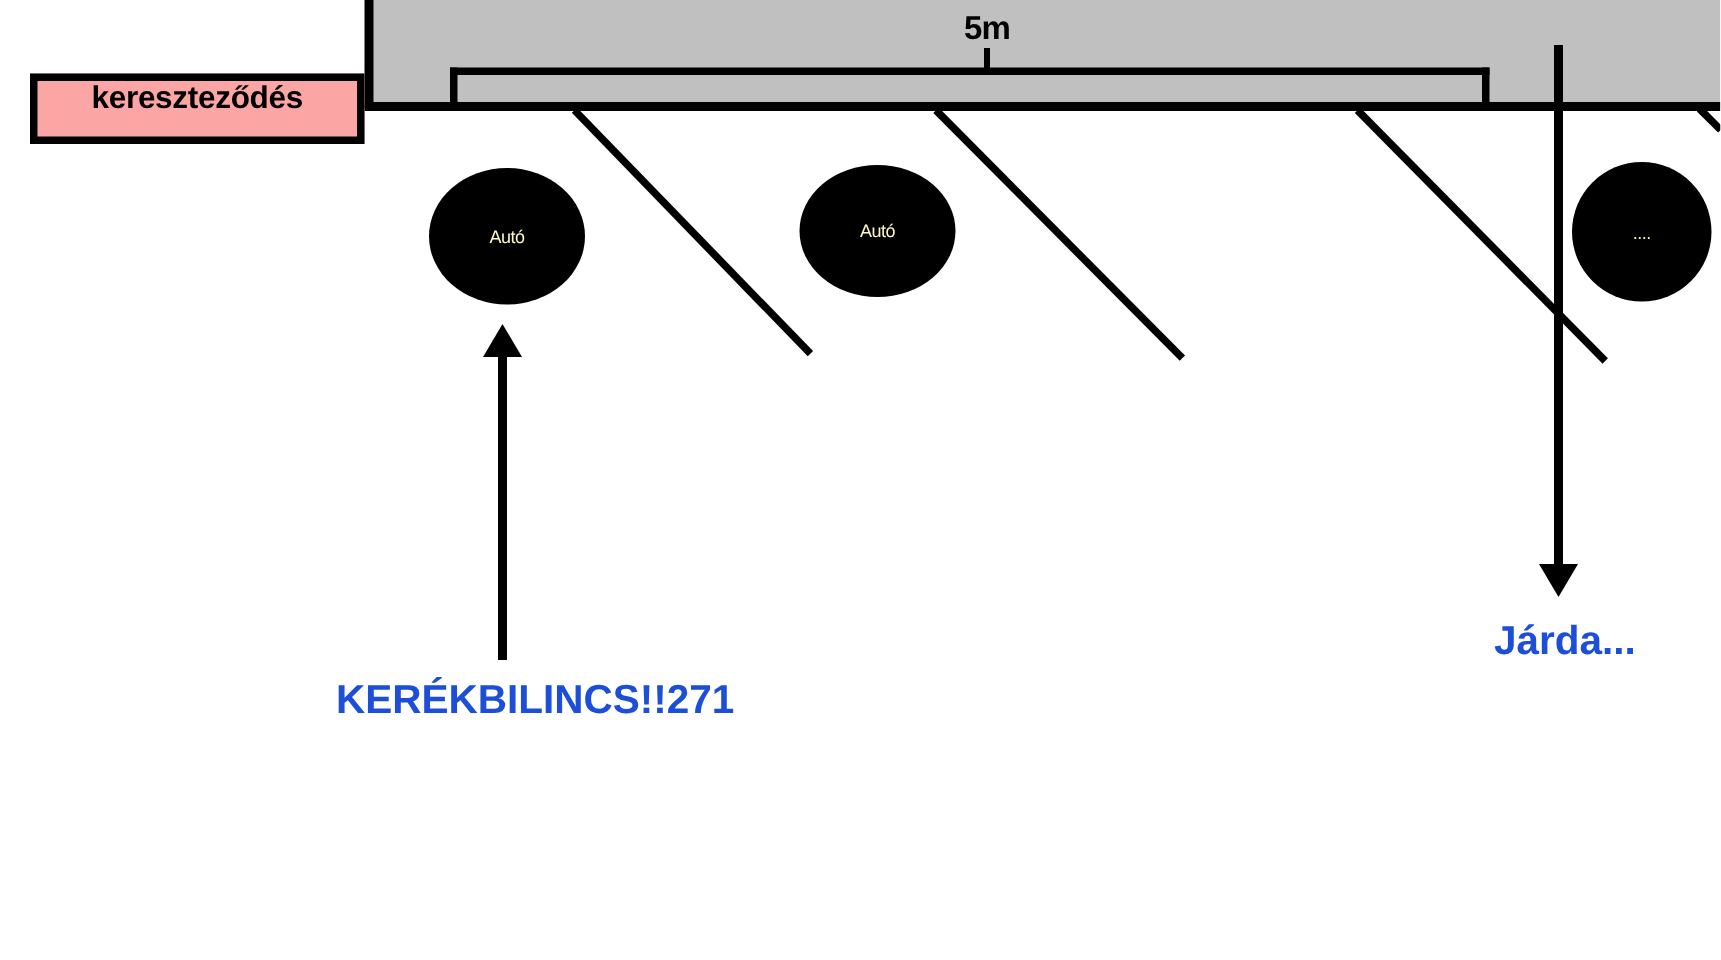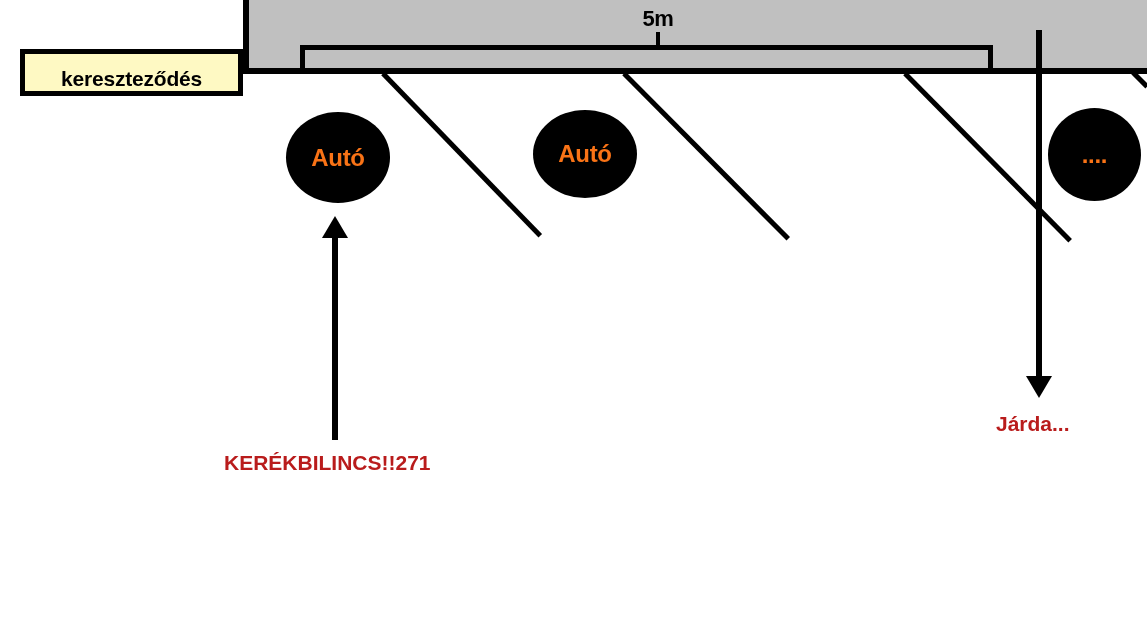--- a/index.html
+++ b/index.html
@@ -86,46 +86,46 @@
     color: #000000;
     letter-spacing: -0.5px;
   }
   
   .callout-box {
     position: absolute;
     left: 20px;
     top: 49px;
     width: 223px;
     height: 47px;
-    background: #fef9c3;
+    background: #fca5a5;
     border: 5px solid #000000;
     box-sizing: border-box;
     display: flex;
-    align-items: flex-end;
+    align-items: flex-start;
     justify-content: center;
   }
   .callout-box-label {
     font-size: 21px;
     font-weight: bold;
     color: #000000;
     letter-spacing: -0.2px;
   }
   
   .car {
     position: absolute;
     background: #000000;
     border-radius: 50%;
     display: flex;
     align-items: center;
     justify-content: center;
   }
   .car-label {
-    color: #f97316;
-    font-weight: bold;
-    font-size: 24px;
+    color: #fef9c3;
+    font-weight: normal;
+    font-size: 12px;
     letter-spacing: -0.3px;
     line-height: 1;
   }
   
   .diag {
     position: absolute;
     background: #000000;
     height: 5px;
     transform-origin: 0 50%;
   }
@@ -151,22 +151,22 @@
     width: 0;
     height: 0;
     border-left: 13px solid transparent;
     border-right: 13px solid transparent;
     border-top: 22px solid #000000;
   }
   
   .caption {
     position: absolute;
     font-weight: bold;
-    color: #b91c1c;
-    font-size: 21px;
+    color: #1d4ed8;
+    font-size: 27px;
     white-space: nowrap;
   }
 </style>
 </head>
 <body>
 
 <div id="canvas">
 
   <div class="road-slab"></div>
   <div class="road-left-border"></div>

